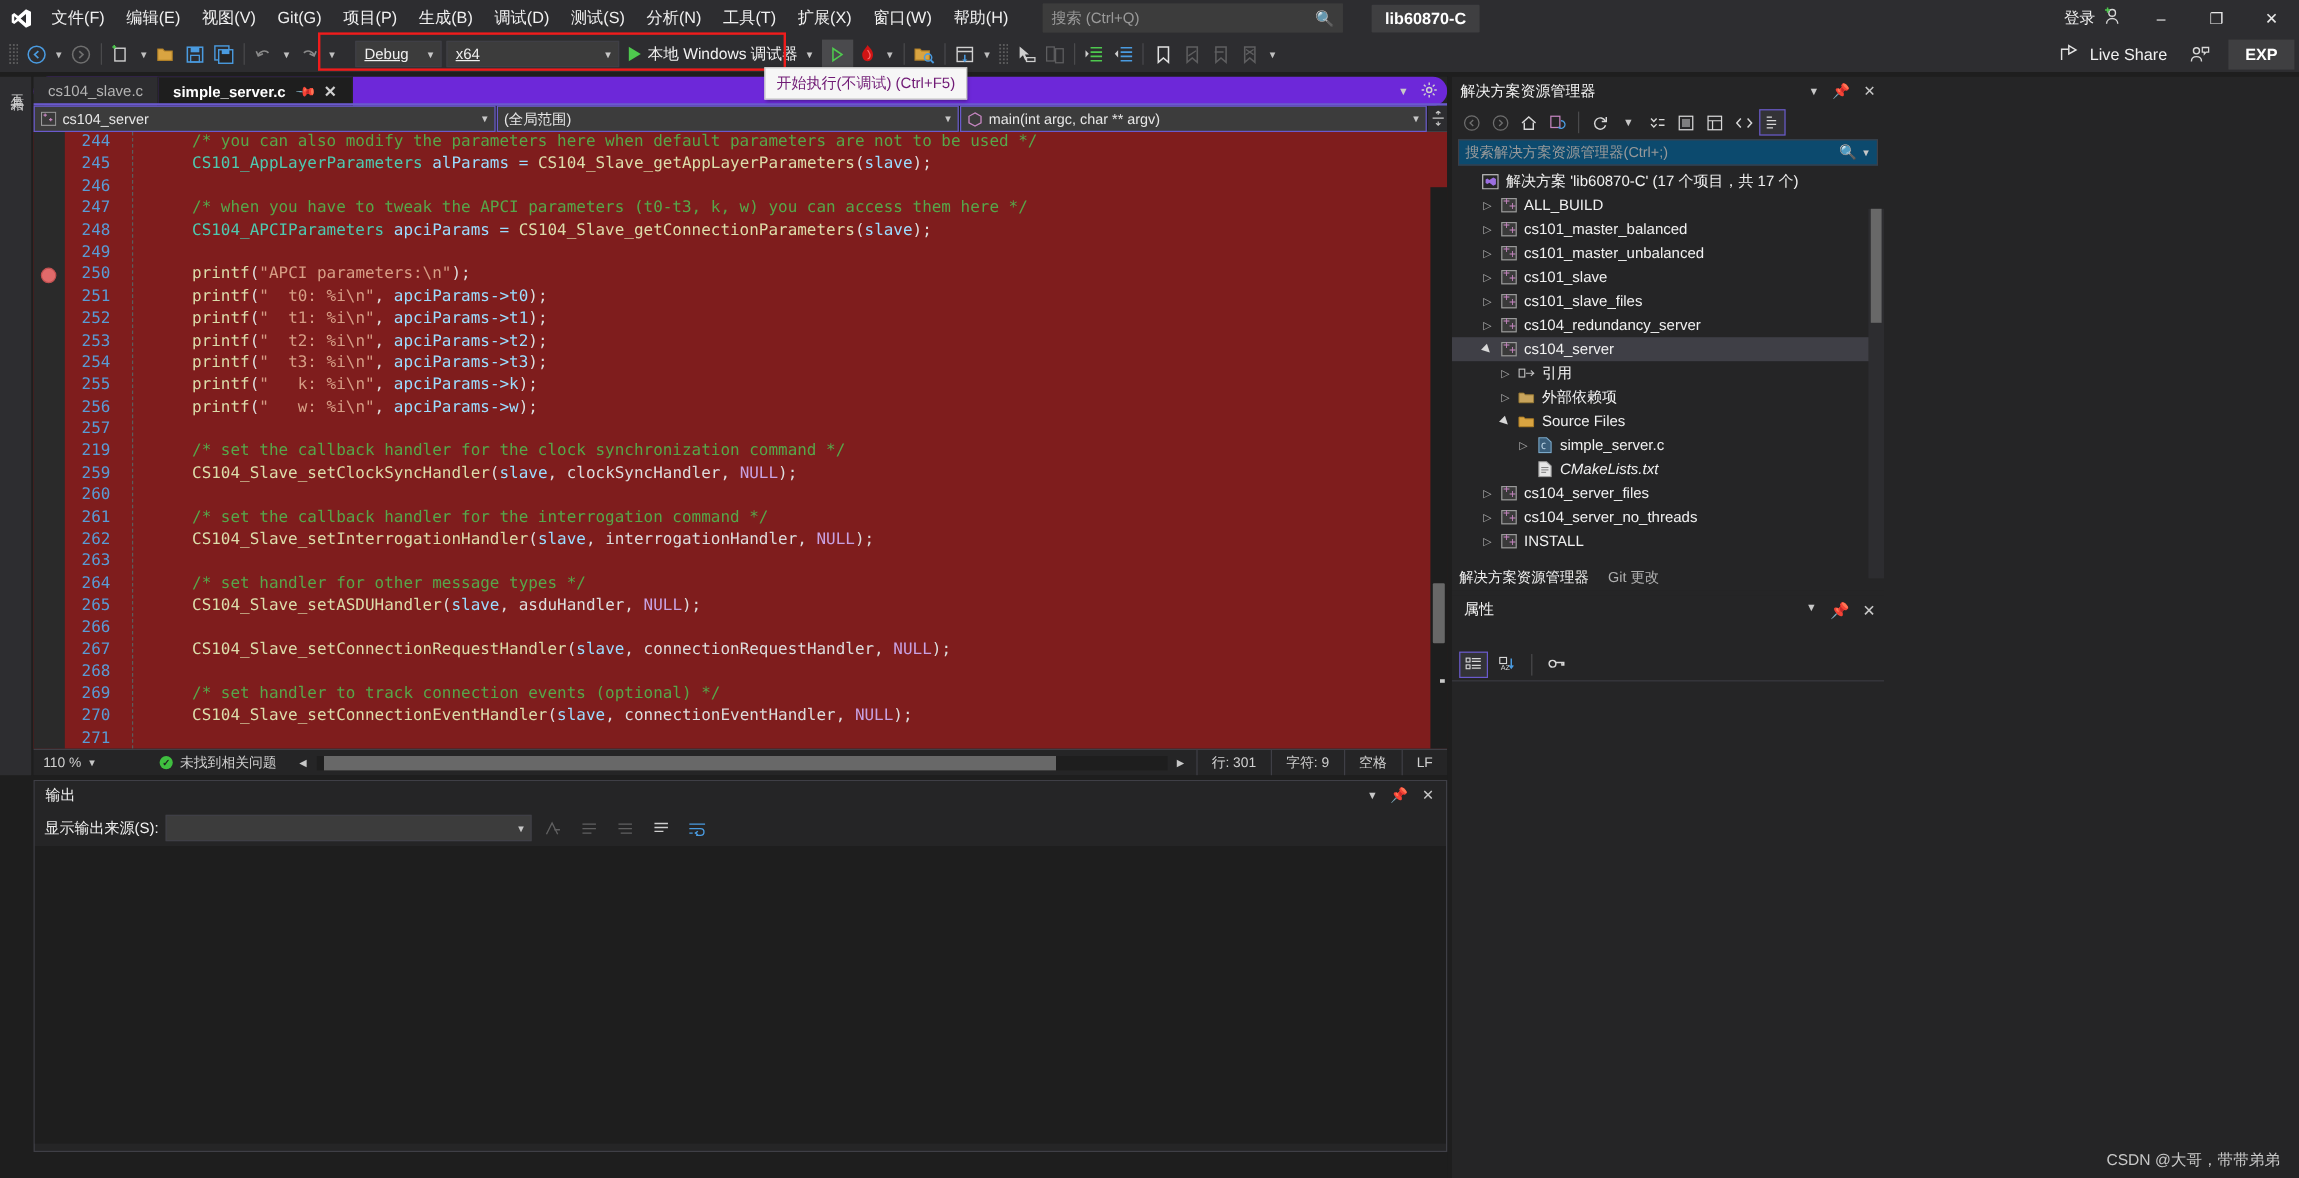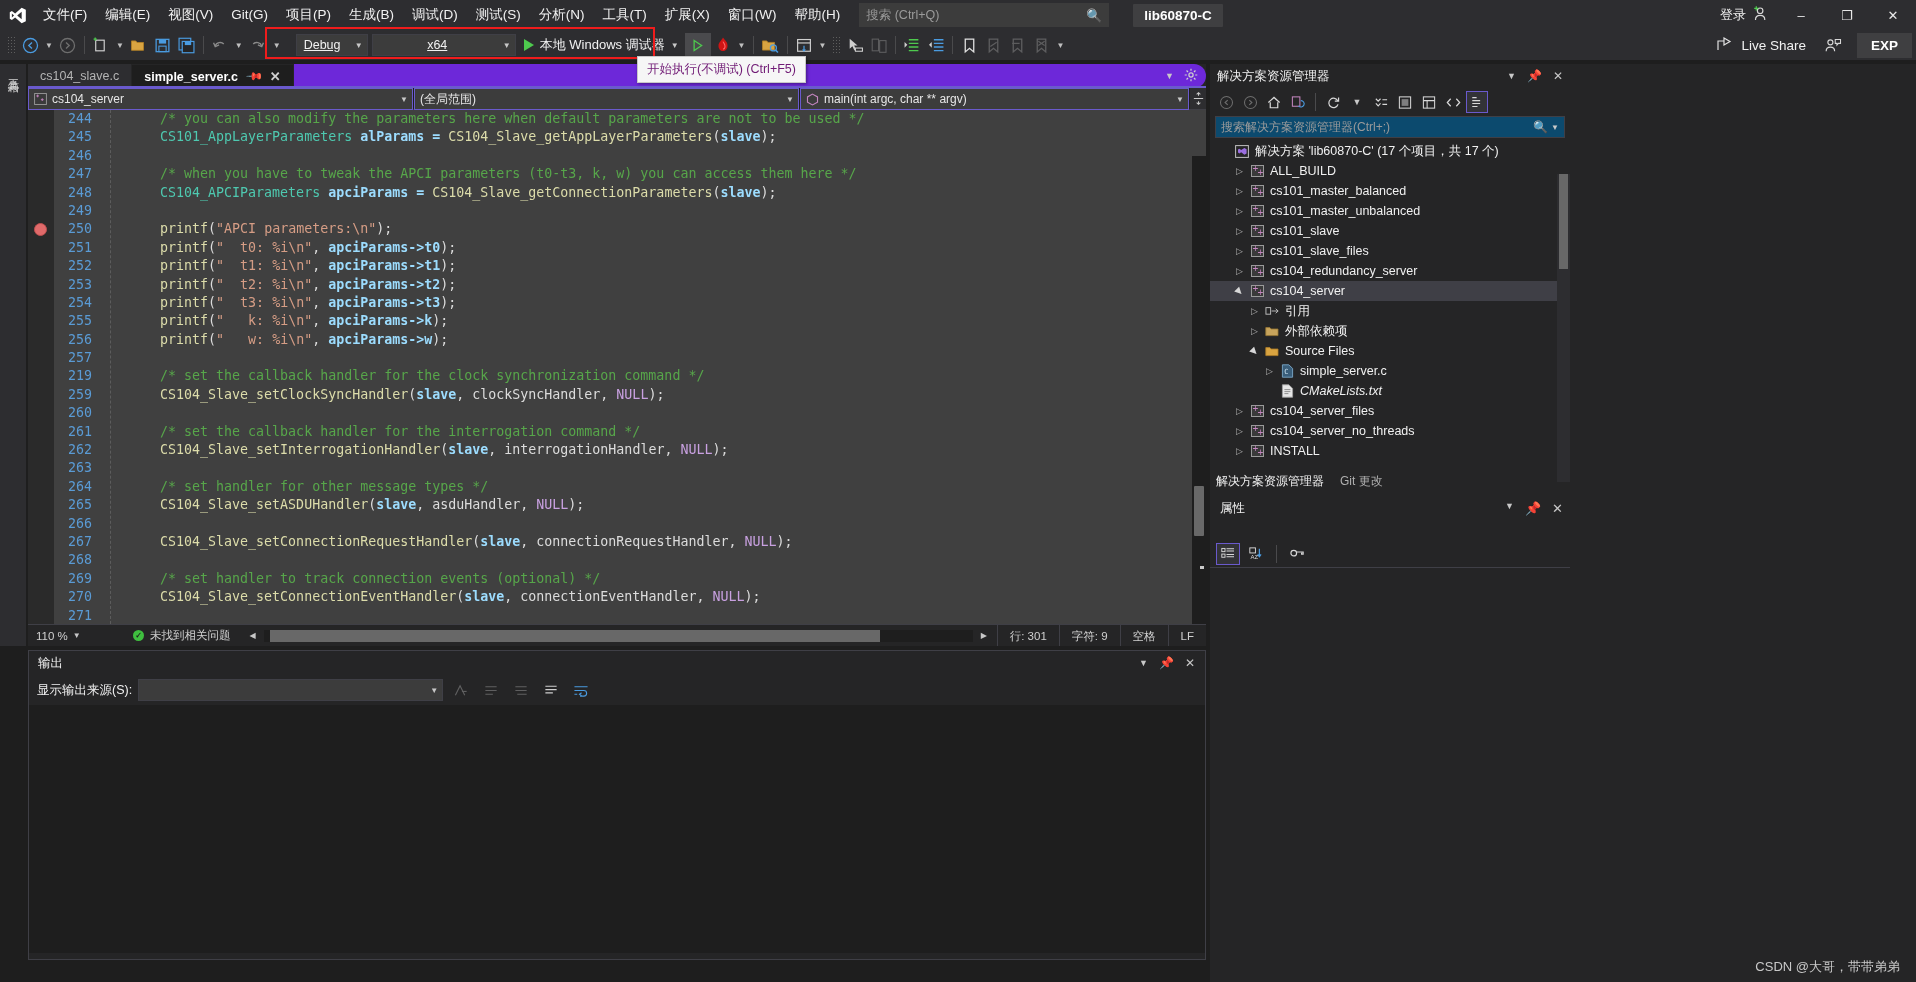--- a/index.html
+++ b/index.html
@@ -19,21 +19,21 @@
     background:#2d2d30; display:flex; align-items:center;
   }
   .vs-logo { width:34px; height:30px; display:flex; align-items:center; justify-content:center; }
   .vs-logo svg { width:19px; height:19px; }
   .menu { display:flex; align-items:center; height:30px; }
   .menu-item {
     padding:0 9px; height:30px; line-height:30px; font-size:13.5px; color:#f1f1f1;
     white-space:nowrap; cursor:default;
   }
   .search-box {
-    margin-left:10px; width:250px; height:22px; background:#3c3c3c;
+    margin-left:20px; width:250px; height:22px; background:#3c3c3c;
     border:1px solid #3c3c3c; display:flex; align-items:center;
     padding:11px 6px; color:#9a9a9a; font-size:12.5px;
   }
   .search-box .txt { flex:1; }
   .search-box .mag { font-size:13px; color:#cfcfcf; }
   .sol-chip {
     margin-left:24px; background:#3f3f41; color:#ffffff; font-weight:bold;
     font-size:13.5px; padding:4px 11px; border-radius:1px;
   }
   .tb-right { margin-left:auto; display:flex; align-items:center; height:30px; }
@@ -53,21 +53,21 @@
             padding:0 3px; color:#d4d4d4; }
   .tb-sep { width:1px; height:18px; background:#4a4a4c; margin:0 4px; }
   .tb-caret { font-size:8px; color:#c0c0c0; padding:0 3px; }
   .combo {
     height:22px; background:#3c3c3c; border:1px solid #3f3f46; color:#f1f1f1;
     display:flex; align-items:center; padding:0 4px 0 7px; font-size:12.5px; margin:0 2px;
   }
   .combo .cv { flex:1; white-space:nowrap;text-decoration:underline; }
   .combo .cc { font-size:8px; color:#c8c8c8; margin-left:8px; }
   .combo.debug { width:72px; }
-  .combo.plat { width:144px;text-align:center; }
+  .combo.plat { width:144px; }
   .run-target {
     height:24px; display:flex; align-items:center; gap:6px; padding:0 6px;
     font-size:13px; color:#f1f1f1; white-space:nowrap;
   }
   .play-tri { width:0;height:0;border-left:10px solid #4ec94e;border-top:6px solid transparent;border-bottom:6px solid transparent; }
   .tb-right2 { margin-left:auto; display:flex; align-items:center; gap:6px; padding-right:4px; }
   .live-share { display:flex; align-items:center; gap:7px; font-size:13.5px; color:#f1f1f1; padding:0 8px; }
   .exp-chip { background:#3f3f41; color:#fff; font-weight:bold; font-size:13.5px; padding:5px 14px; margin-left:6px; }
 
   
@@ -104,40 +104,40 @@
     font-size:12px; color:#e6e6e6; padding:0 4px 0 5px; margin-right:1px; height:22px;
   }
   .navcombo .nv { flex:1; white-space:nowrap; overflow:hidden; }
   .navcombo .nc { font-size:8px; color:#c8c8c8; padding-left:6px; }
   .navcombo.c1 { width:385px; }
   .navcombo.c2 { width:385px; }
   .navcombo.c3 { flex:1; }
   .navcombo .ico { margin-right:5px; display:flex; }
   .nav-split { width:16px; display:flex; align-items:center; justify-content:center; color:#c8c8c8; font-size:11px; background:#2d2d30;}
 
-  .code-area { position:relative; height:514px; background:#404040; overflow:hidden; display:flex; }
+  .code-area { position:relative; height:514px; background:#7f1d1d; overflow:hidden; display:flex; }
   .glyph-margin { width:26px; background:#2a2a2a; position:relative; flex:0 0 26px; }
   .bp {
     position:absolute; left:6px; width:13px; height:13px; border-radius:50%;
     background:#e06a6a; border:1px solid #c05050;
   }
   .gutter { width:47px; flex:0 0 47px; text-align:right; padding-right:9px; color:#5a9bd5; }
   .indent-col { width:27px; flex:0 0 27px; position:relative; }
   .indent-col:after {
     content:""; position:absolute; left:9px; top:0; bottom:0; width:0;
     border-left:1px dashed #5c5c5c;
   }
   .code-lines { flex:1; position:relative; }
   .code-area, .gutter, .code-lines { font-family:"DejaVu Sans Mono", monospace; font-size:13.3px; line-height:18.4px; }
   .ln { height:18.4px; white-space:pre; }
   .c-cmt { color:#57a64a; }
   .c-type { color:#4ec9b0; }
   .c-fn { color:#dcdcaa; }
   .c-str { color:#d69d85; }
-  .c-var { color:#9cdcfe;font-weight:bold; }
+  .c-var { color:#9cdcfe; }
   .c-mac { color:#c8a0e0; }
   .c-pl { color:#dcdcdc; }
 
   .editor-scroll-v { position:absolute; right:0; top:46px; width:14px; height:514px; background:#1e1e1e; }
   .esv-thumb { position:absolute; left:2px; width:10px; background:#686868; border-radius:1px; }
   .esv-mark { position:absolute; right:2px; width:4px; height:3px; background:#c9c9c9; }
 
   .status-editor {
     position:absolute; left:0; bottom:0; width:1178px; height:22px; background:#252526;
     display:flex; align-items:center; font-size:11.5px; color:#d0d0d0; border-top:1px solid #3f3f46;

